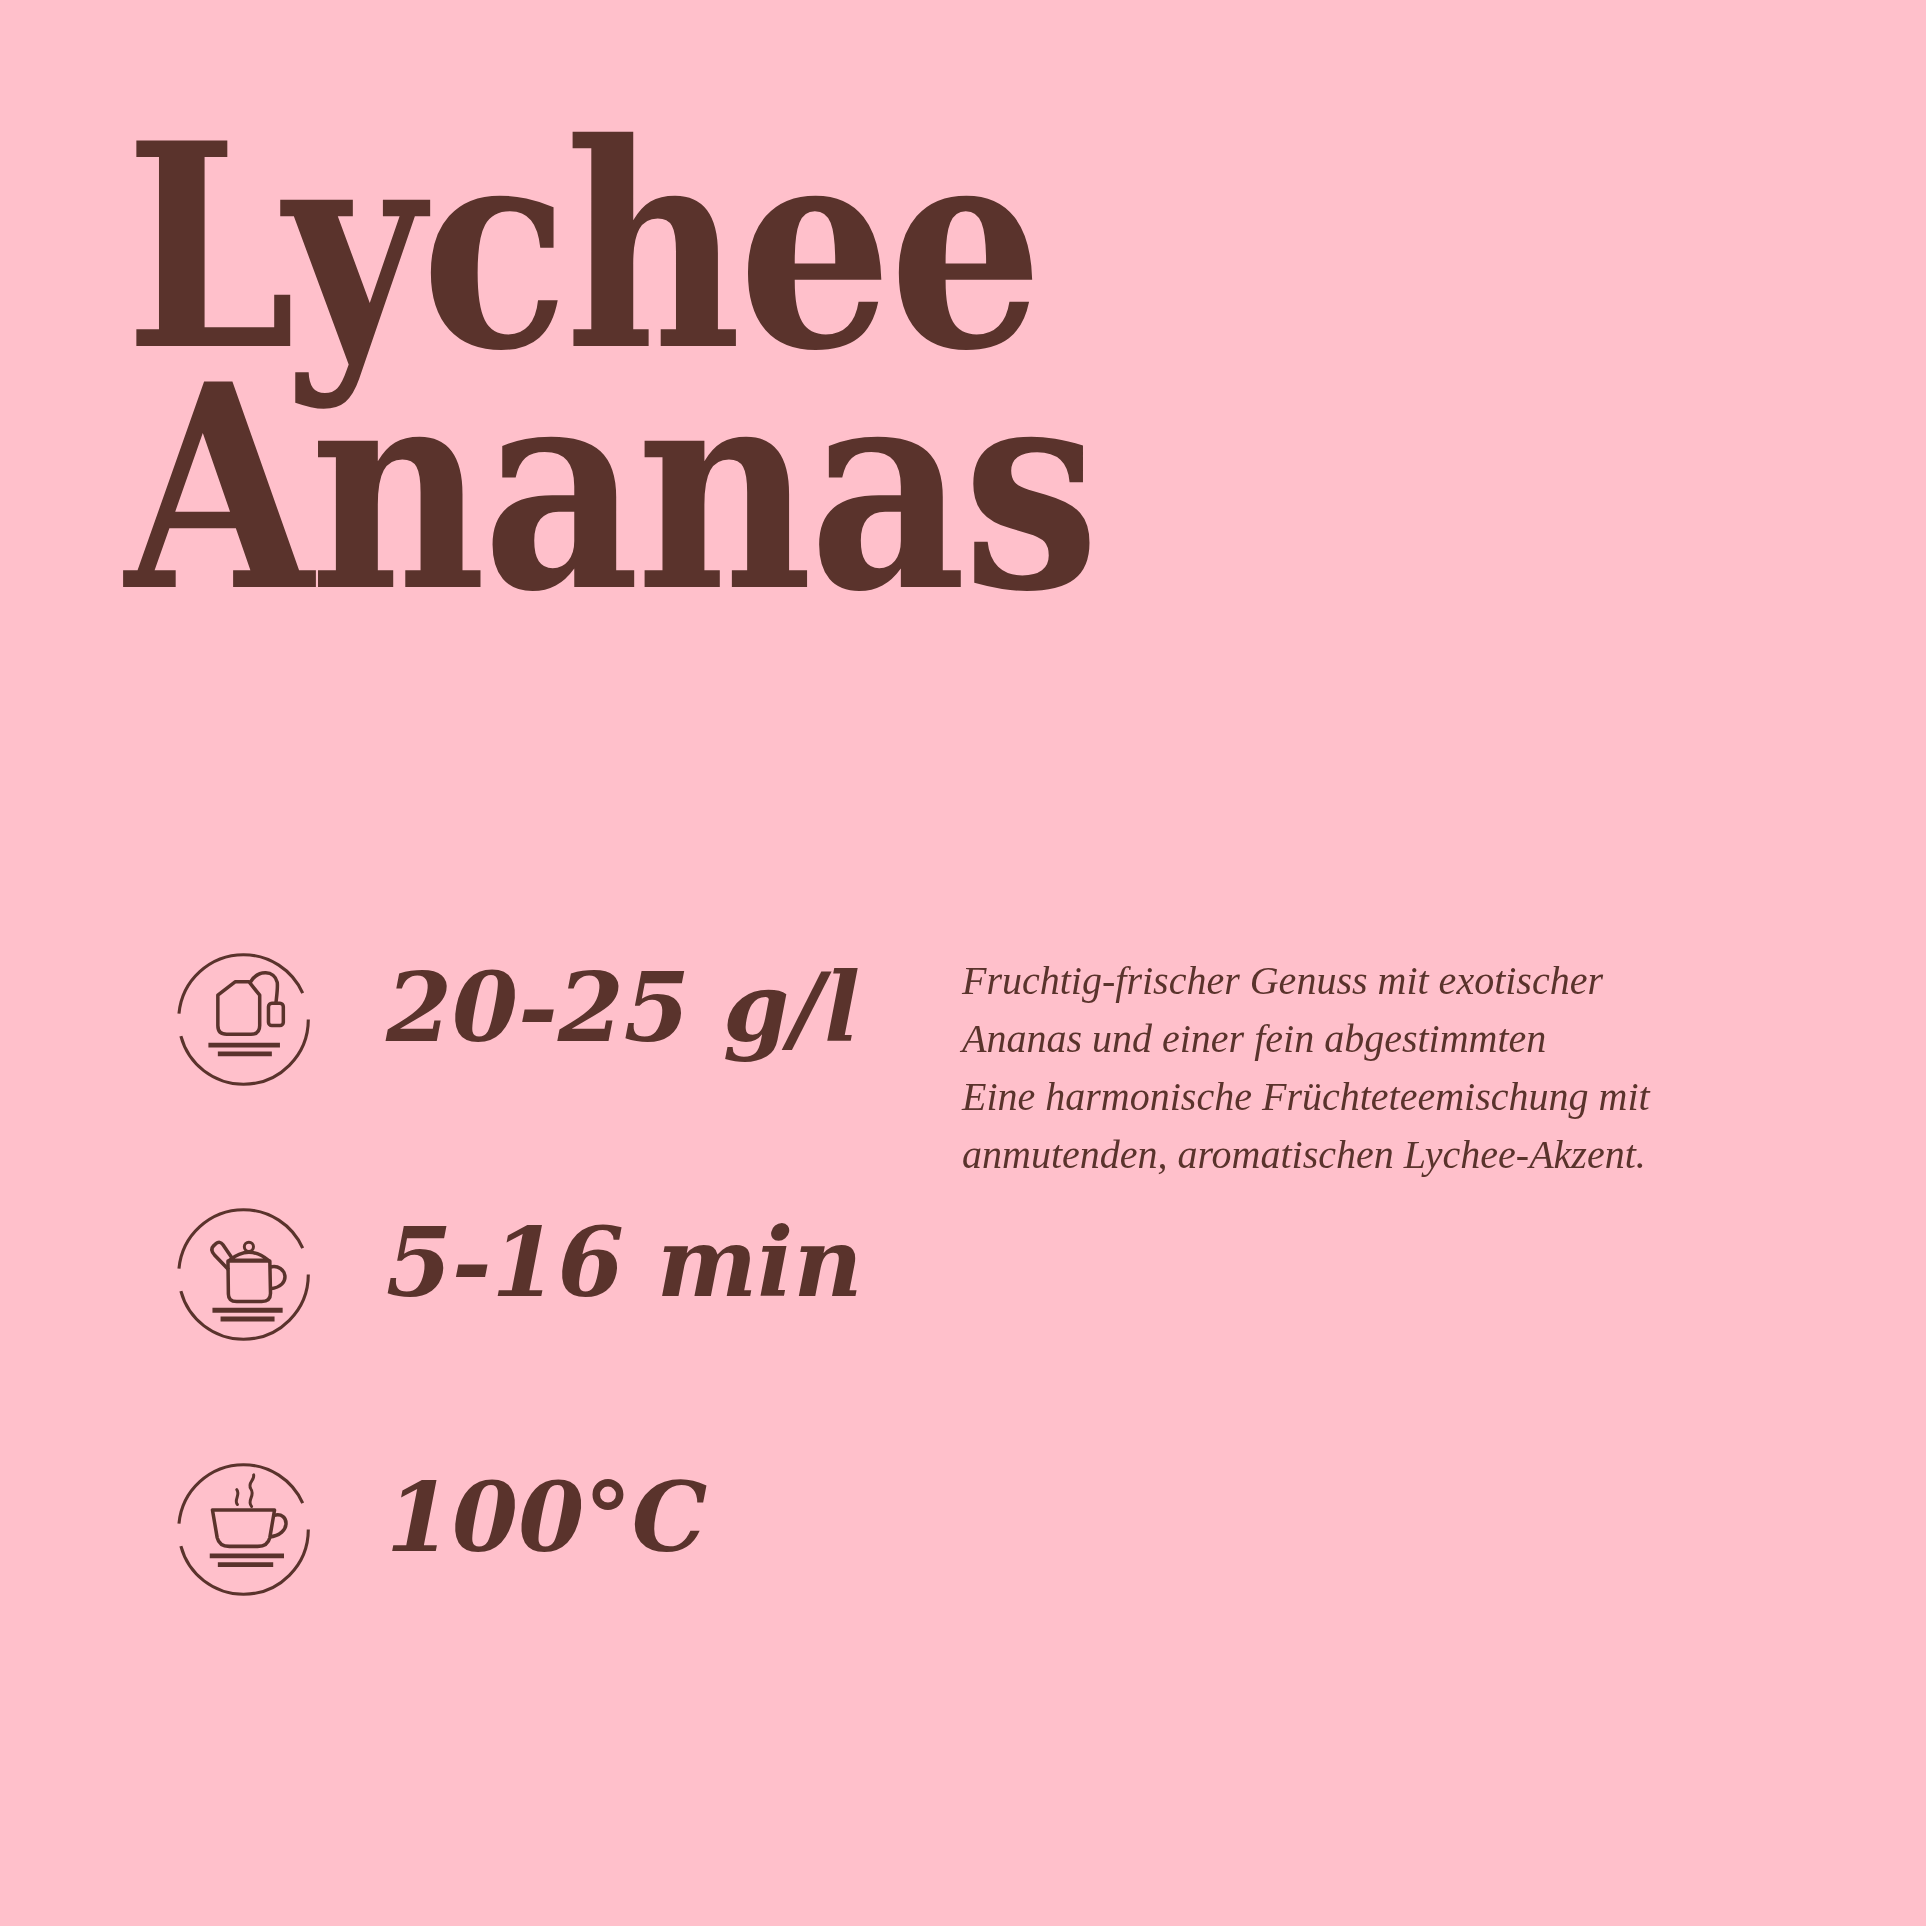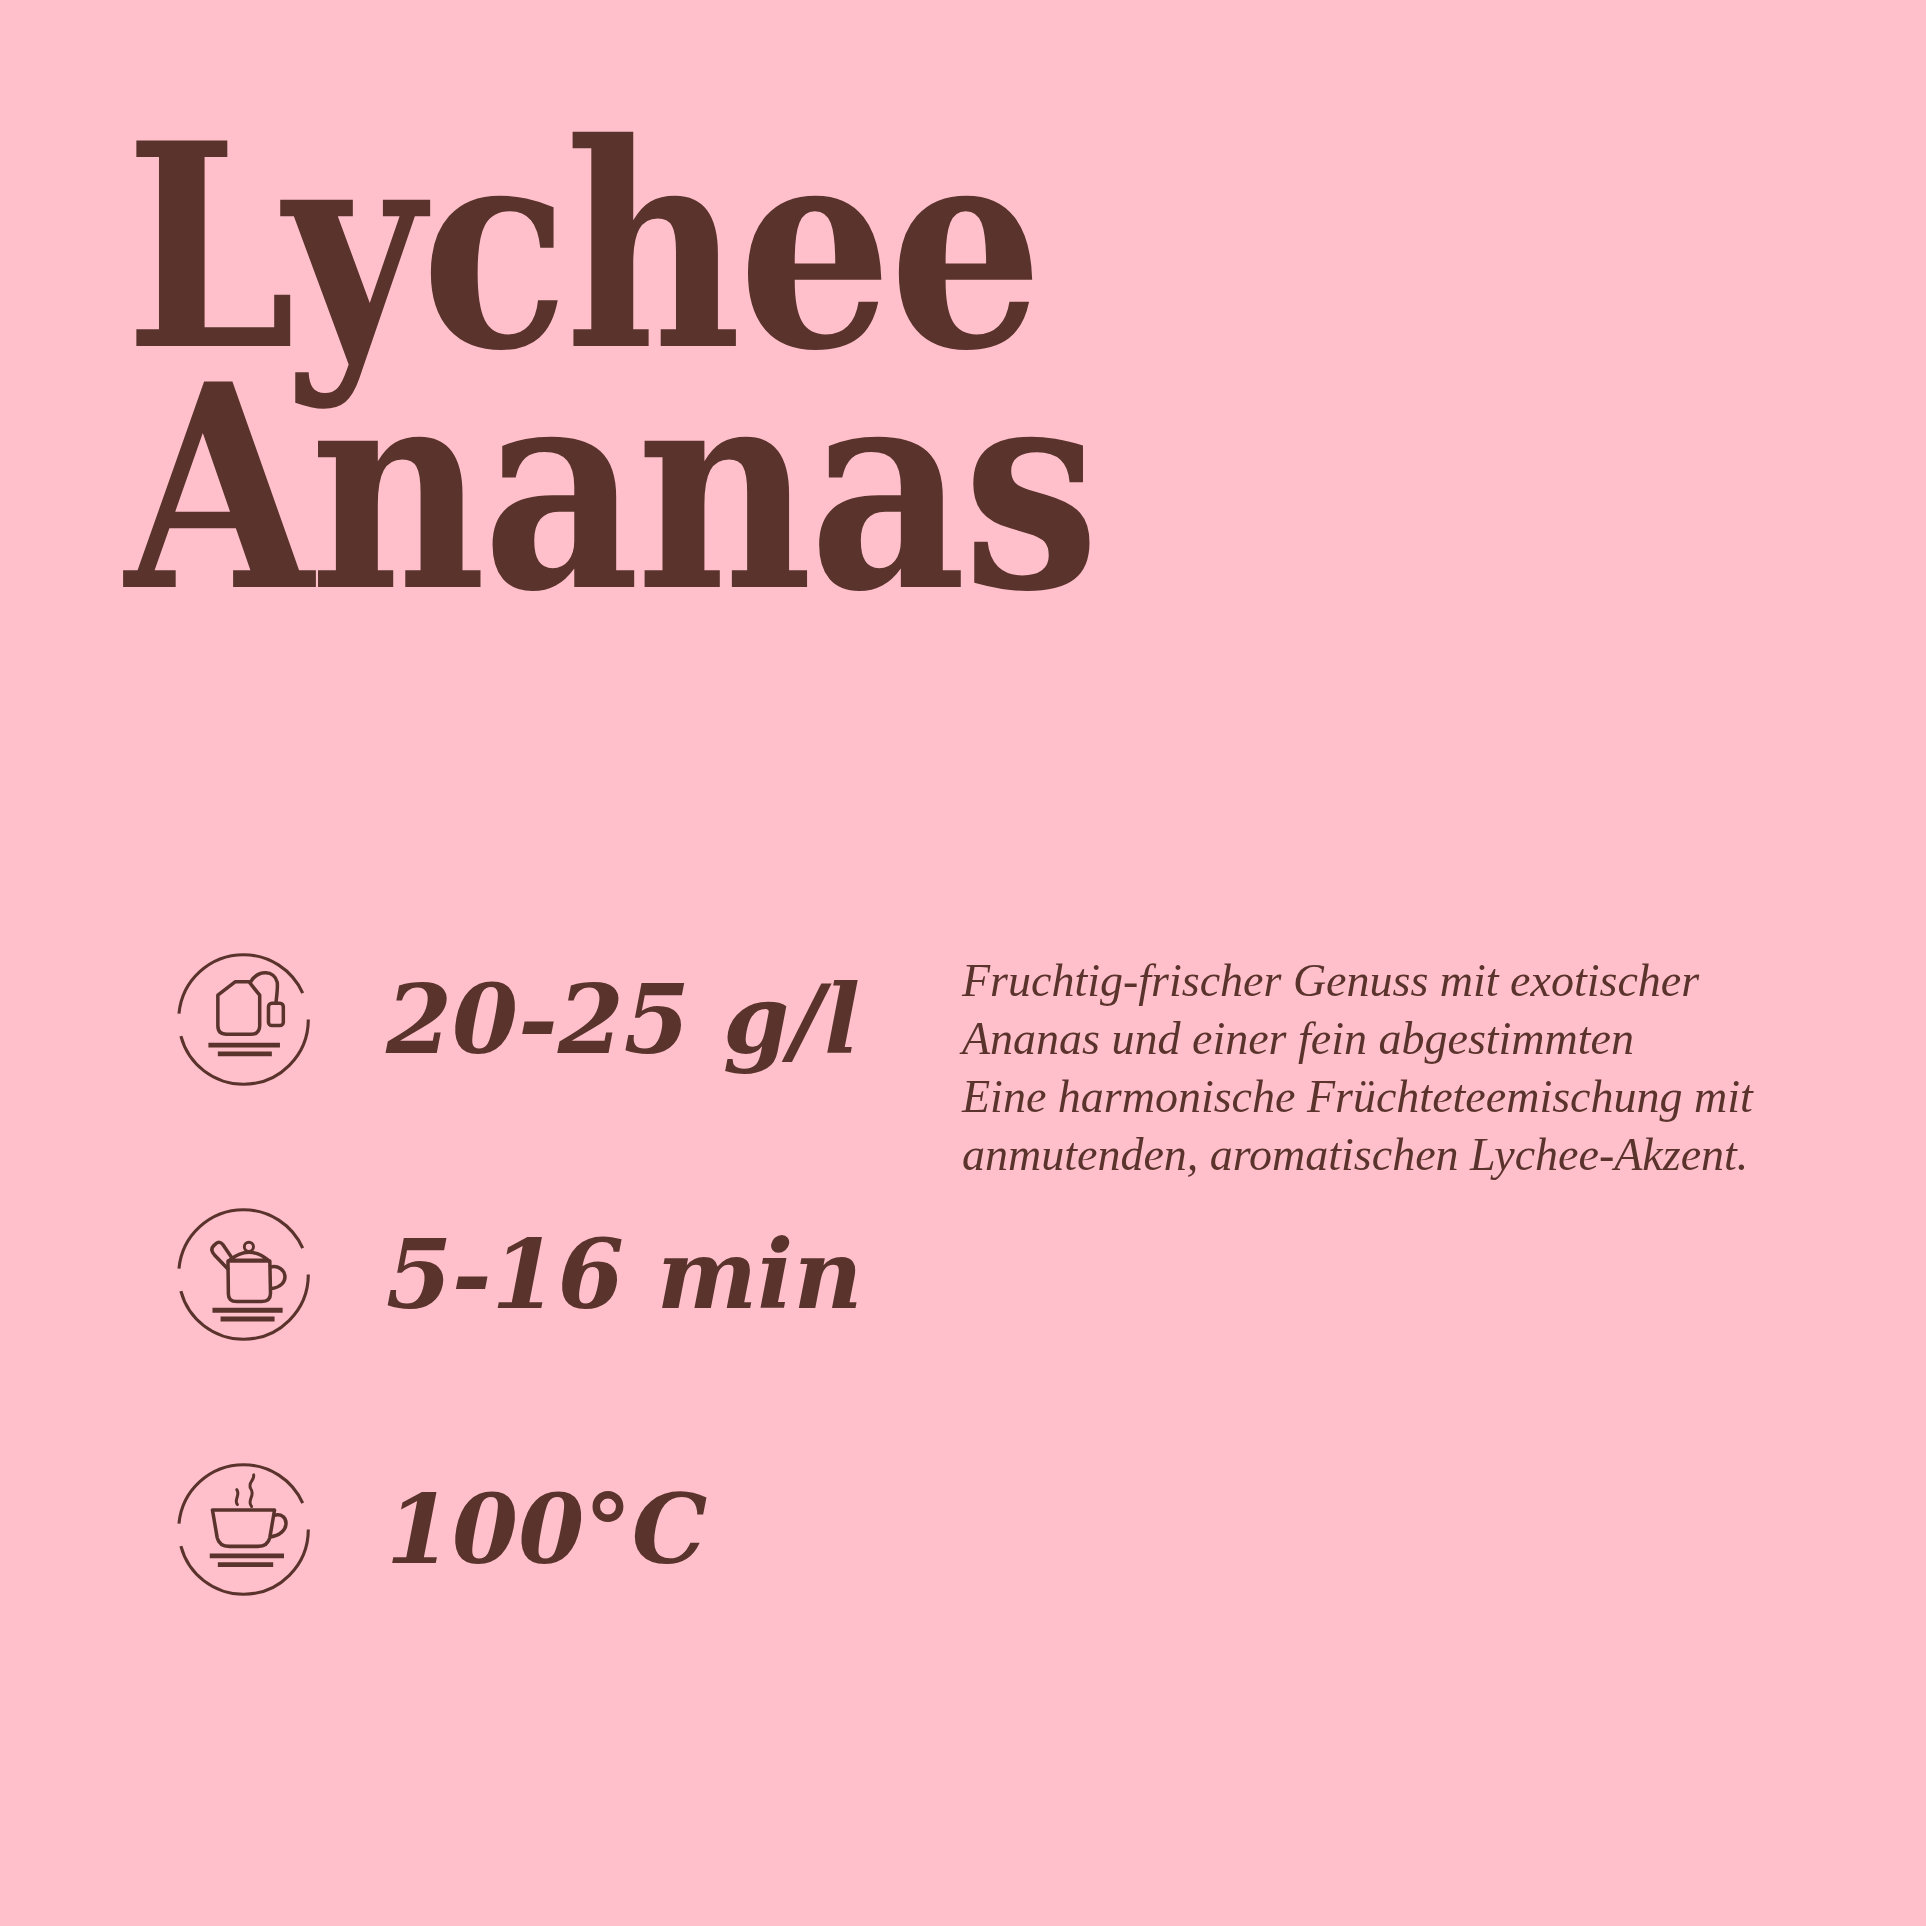--- a/index.html
+++ b/index.html
@@ -28,41 +28,40 @@
 
   .specs {
     position: absolute;
     left: 176px; top: 952px;
     display: flex;
     flex-direction: column;
     gap: 120px;
   }
   .spec-row {
     display: flex;
-    align-items: center;
     gap: 75px;
   }
   .spec-icon { width: 135px; height: 135px; flex: 0 0 auto; }
   .spec-icon svg { width: 100%; height: 100%; display: block; }
   .spec-label {
     font-family: "DejaVu Serif", serif;
     font-style: italic;
     font-weight: 700;
     font-size: 95px;
     color: #5A332C;
     white-space: nowrap;
   }
 
   .description {
     position: absolute;
     left: 962px; top: 952px;
     font-family: "Liberation Serif", serif;
     font-style: italic;
     font-weight: 500;
-    font-size: 46px;
+    font-size: 40px;
     line-height: 58px;
     color: #5A332C;
   }
   .description .desc-line { white-space: nowrap; }
 </style>
 </head>
 <body>
 
 <div class="page">
 

